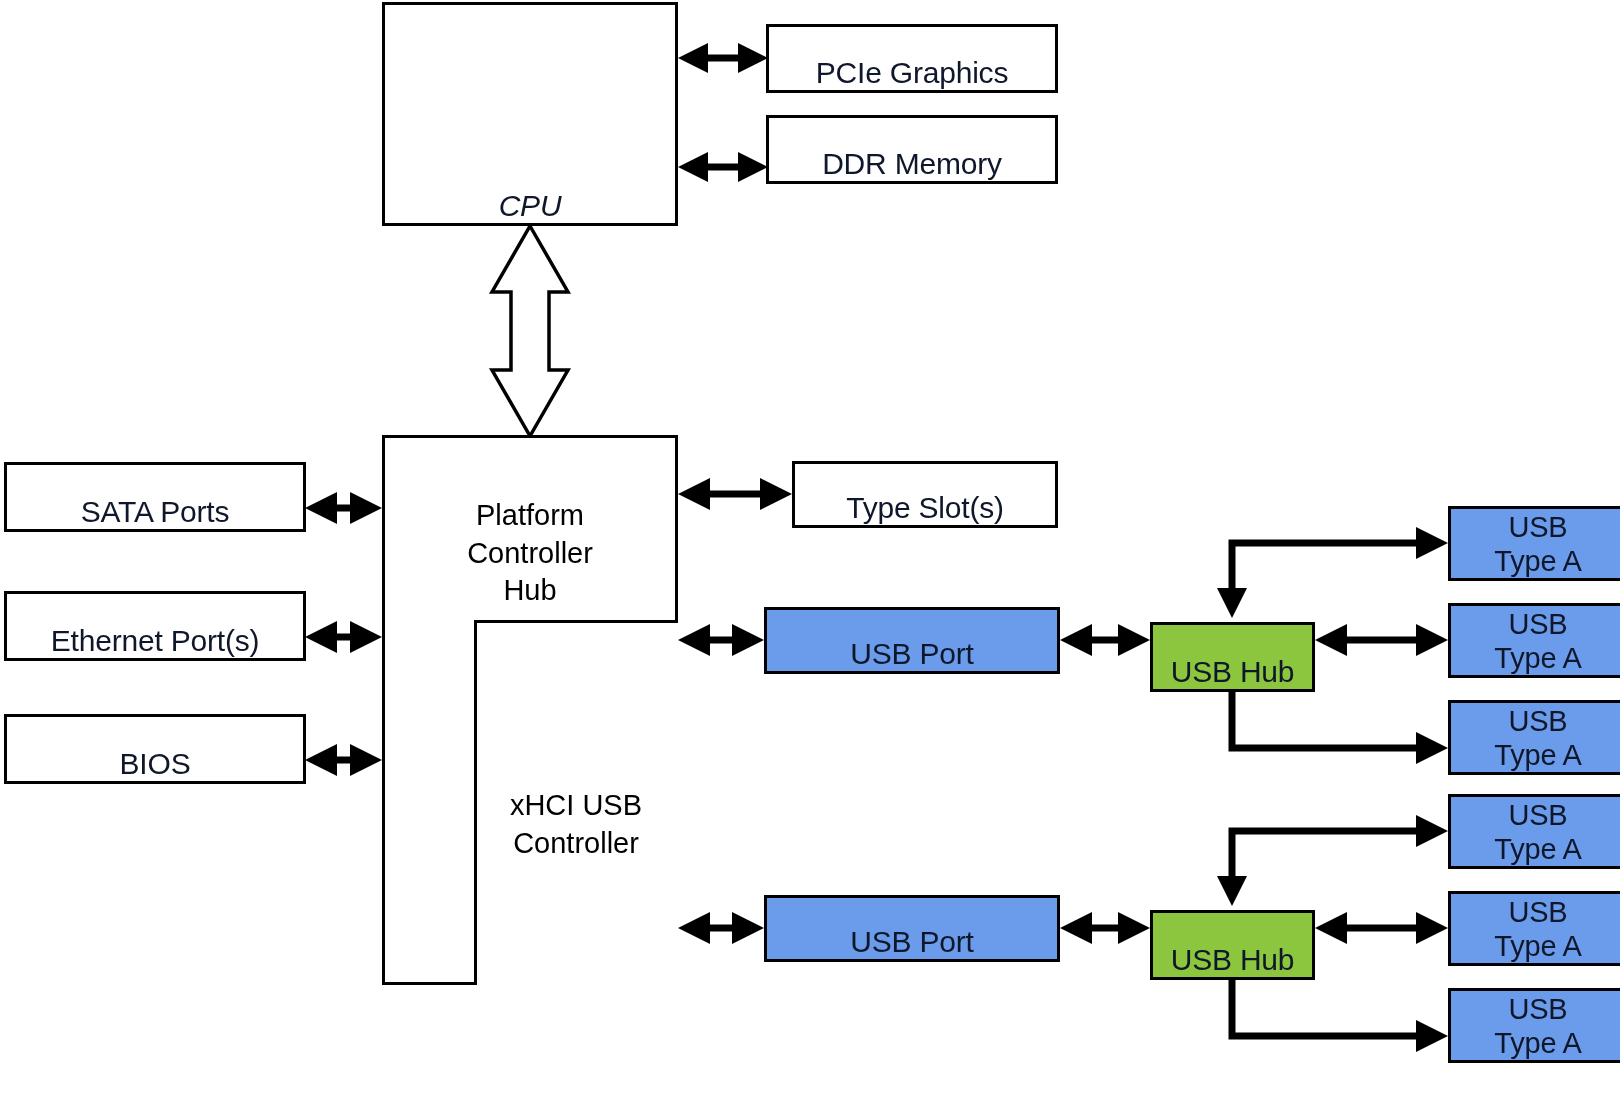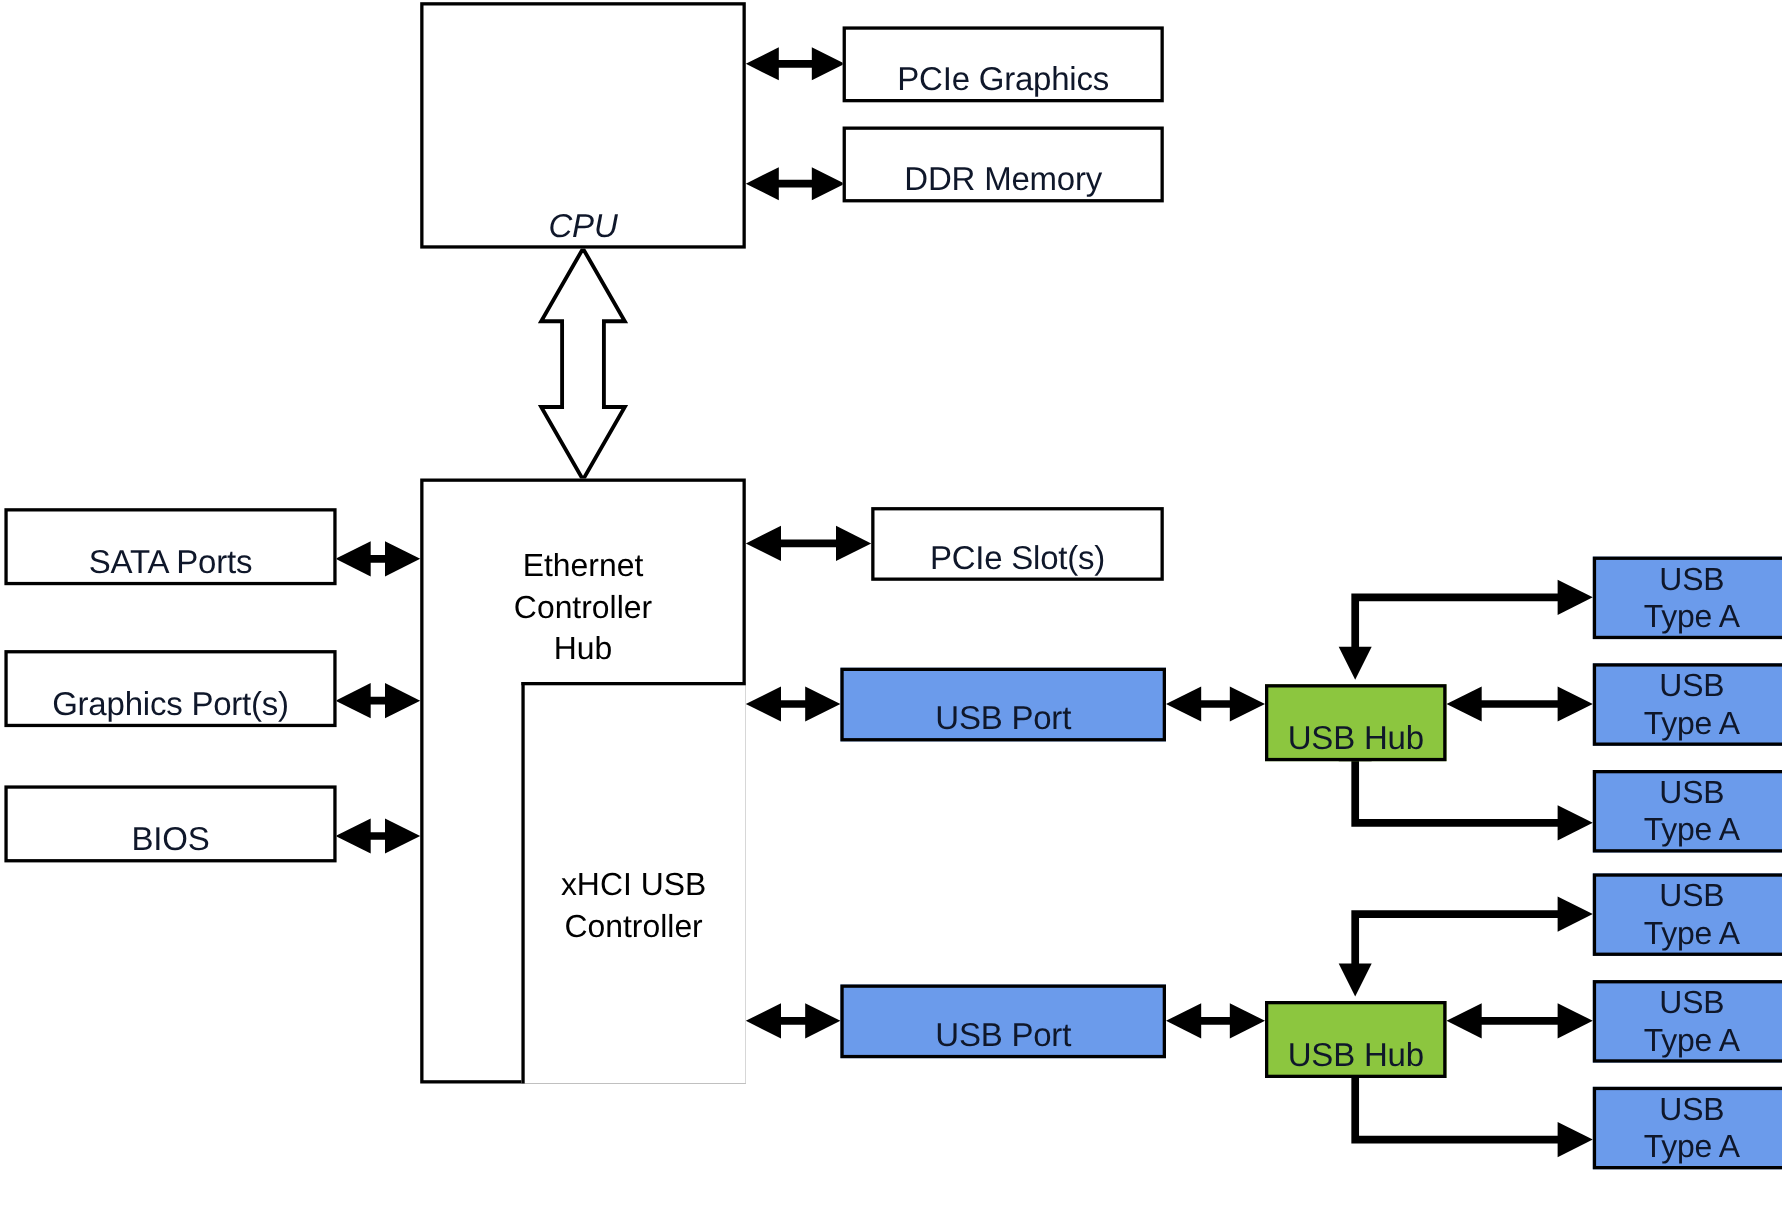--- a/index.html
+++ b/index.html
@@ -171,46 +171,46 @@
     <span class="lbl">PCIe Graphics</span>
   </div>
 
   <div class="node f30" style="left:766px; top:115px; width:292px; height:69px;">
     <span class="lbl">DDR Memory</span>
   </div>
 
   <div class="node" style="left:382px; top:435px; width:296px; height:550px; display:block;">
   </div>
   <div class="pch-label" style="left:390px; top:497px; width:280px;">
-    <span>Ethernet</span><br>
+    <span>Platform</span><br>
     <span>Controller</span><br>
     <span>Hub</span>
   </div>
 
   <div class="node" style="left:474px; top:620px; width:204px; height:365px; display:block; border-right-width:0; border-bottom-width:0;">
   </div>
   <div class="pch-label" style="left:478px; top:771px; width:196px;margin-top:16px;">
     <span>xHCI USB</span><br>
     <span>Controller</span>
   </div>
 
   <div class="node f30" style="left:4px; top:462px; width:302px; height:70px;">
     <span class="lbl">SATA Ports</span>
   </div>
 
   <div class="node f30" style="left:4px; top:591px; width:302px; height:70px;">
-    <span class="lbl">Graphics Port(s)</span>
+    <span class="lbl">Ethernet Port(s)</span>
   </div>
 
   <div class="node f30" style="left:4px; top:714px; width:302px; height:70px;">
     <span class="lbl">BIOS</span>
   </div>
 
   <div class="node f30" style="left:792px; top:461px; width:266px; height:67px;">
-    <span class="lbl">PCIe Slot(s)</span>
+    <span class="lbl">Type Slot(s)</span>
   </div>
 
   <div class="node f30 blue" style="left:764px; top:607px; width:296px; height:67px;">
     <span class="lbl">USB Port</span>
   </div>
 
   <div class="node f30 blue" style="left:764px; top:895px; width:296px; height:67px;">
     <span class="lbl">USB Port</span>
   </div>
 

